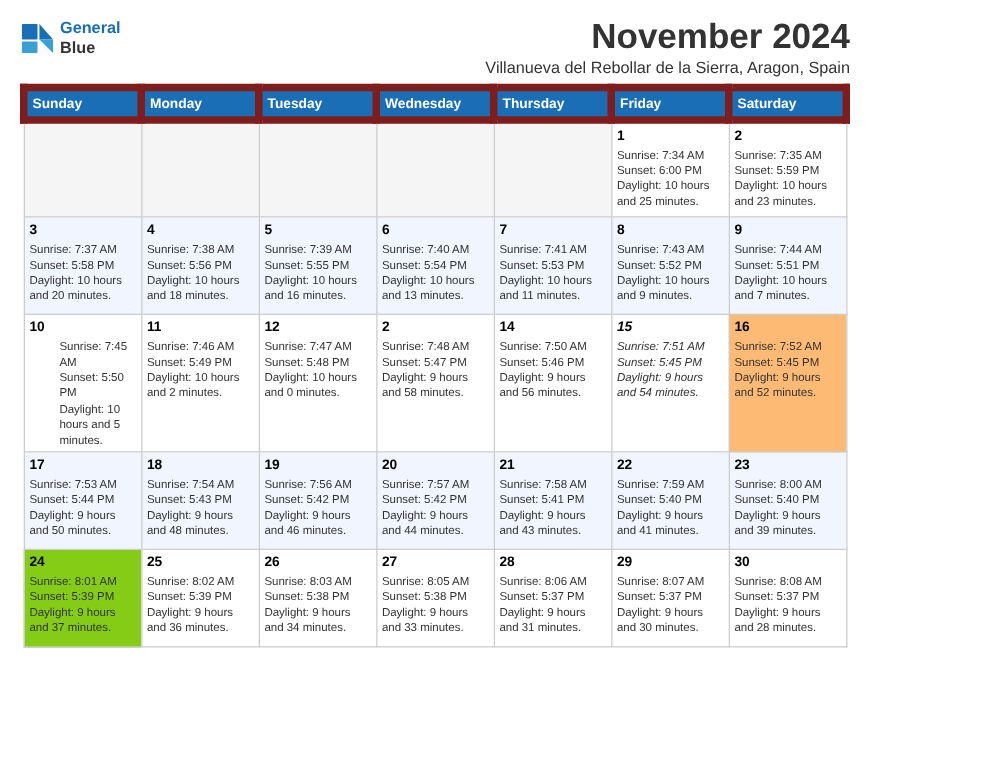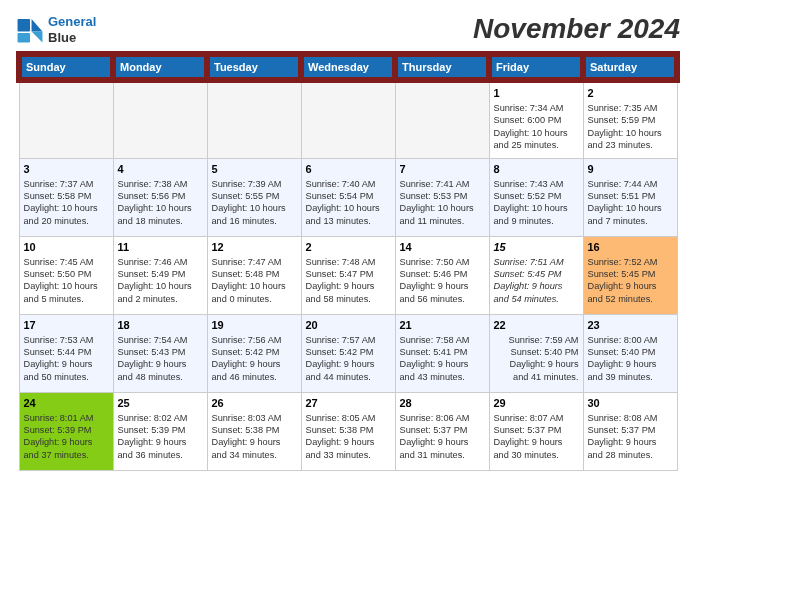--- a/index.html
+++ b/index.html
@@ -38,21 +38,20 @@
       height: 28px;
     }
     .title-block {
       text-align: right;
     }
     .month-title {
       font-size: 28px;
       font-weight: bold;
       color: #333;
       line-height: 1.1;
-      font-style: italic;
     }
     .subtitle {
       font-size: 13px;
       color: #333;
       margin-top: 1px;
     }
     .calendar {
       width: 100%;
       border-collapse: collapse;
       margin-top: 6px;
@@ -104,20 +103,21 @@
         <rect x="2" y="4" width="16" height="16" rx="1" fill="#1a6eb5"></rect>
         <rect x="2" y="22" width="16" height="12" rx="1" fill="#3a9fd5"></rect>
       </svg>
       <div class="logo-text">
         <span class="logo-blue">General</span><br>
         <span>Blue</span>
       </div>
     </div>
     <div class="title-block">
       <div class="month-title">November 2024</div>
+      <div class="subtitle">Villanueva del Rebollar de la Sierra, Aragon, Spain</div>
     </div>
   </div>
 
   <table class="calendar">
     <thead>
       <tr>
         <th>Sunday</th>
         <th>Monday</th>
         <th>Tuesday</th>
         <th>Wednesday</th>
@@ -186,21 +186,21 @@
           <td style="background: rgb(240, 245, 255);">
             <span class="day-number">9</span>
             <div class="day-info" style="white-space: pre-line;">Sunrise: 7:44 AM
 Sunset: 5:51 PM
 Daylight: 10 hours and 7 minutes.</div>
           </td>
         </tr>
         <tr>
           <td style="background: rgb(255, 255, 255);">
             <span class="day-number">10</span>
-            <div class="day-info" style="white-space: pre-line;">Sunrise: 7:45 AM
+            <div class="day-info" style="white-space: pre-line; margin-left: 24px;">Sunrise: 7:45 AM
 Sunset: 5:50 PM
 Daylight: 10 hours and 5 minutes.</div>
           </td>
           <td style="background: rgb(255, 255, 255);">
             <span class="day-number">11</span>
             <div class="day-info" style="white-space: pre-line;">Sunrise: 7:46 AM
 Sunset: 5:49 PM
 Daylight: 10 hours and 2 minutes.</div>
           </td>
           <td style="background: rgb(255, 255, 255);">
@@ -260,21 +260,21 @@
 Daylight: 9 hours and 44 minutes.</div>
           </td>
           <td style="background: rgb(240, 245, 255);">
             <span class="day-number">21</span>
             <div class="day-info" style="white-space: pre-line;">Sunrise: 7:58 AM
 Sunset: 5:41 PM
 Daylight: 9 hours and 43 minutes.</div>
           </td>
           <td style="background: rgb(240, 245, 255);">
             <span class="day-number">22</span>
-            <div class="day-info" style="white-space: pre-line; text-align: right;">Sunrise: 7:59 AM
+            <div class="day-info" style="white-space: pre-line;">Sunrise: 7:59 AM
 Sunset: 5:40 PM
 Daylight: 9 hours and 41 minutes.</div>
           </td>
           <td style="background: rgb(240, 245, 255);">
             <span class="day-number">23</span>
             <div class="day-info" style="white-space: pre-line;">Sunrise: 8:00 AM
 Sunset: 5:40 PM
 Daylight: 9 hours and 39 minutes.</div>
           </td>
         </tr>

